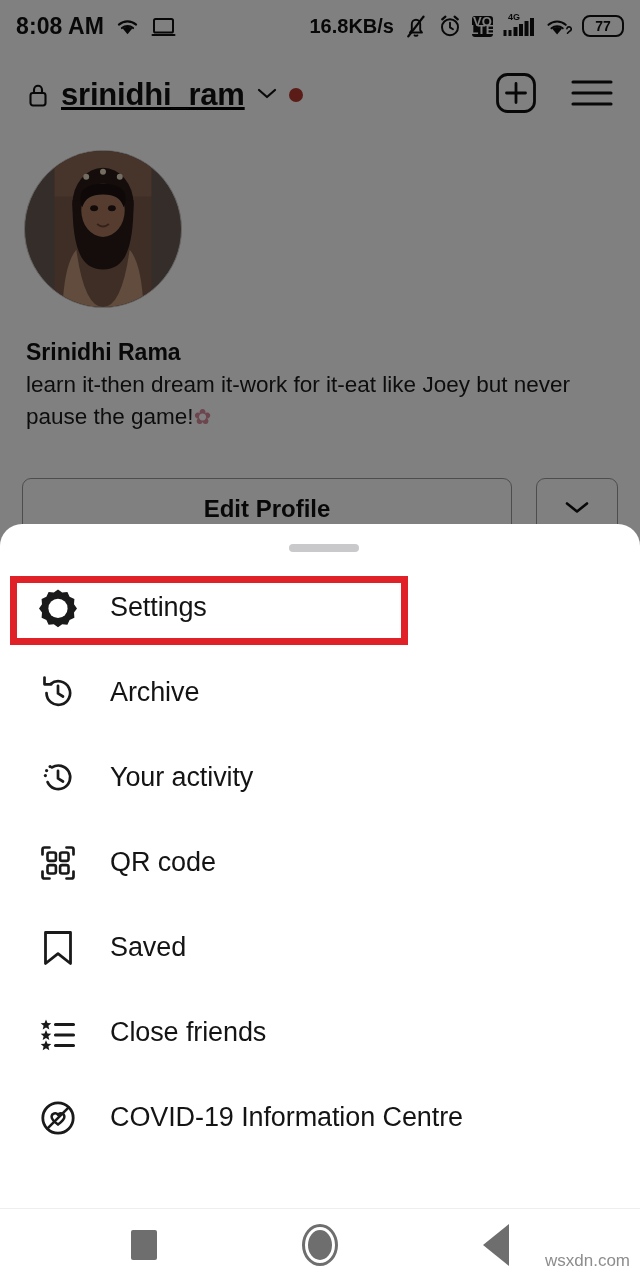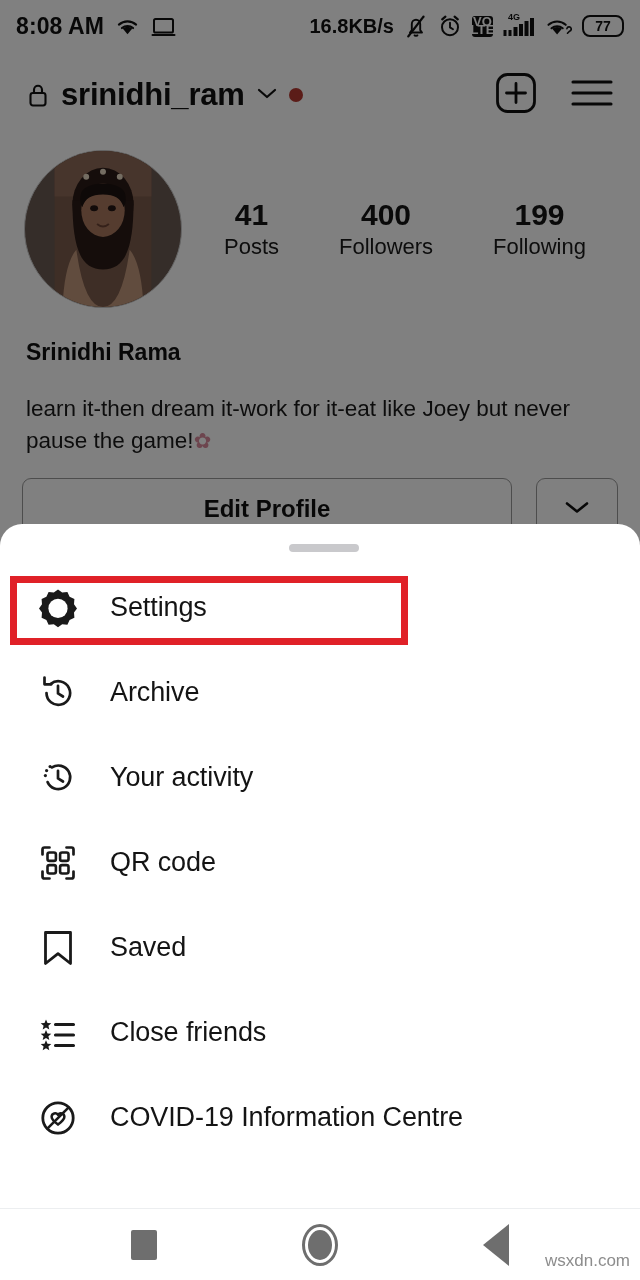--- a/index.html
+++ b/index.html
@@ -64,21 +64,21 @@
     display: flex; align-items: center; justify-content: center;
     font-size: 14px; font-weight: bold; color: #101010;
   }
   .g4-wrap { position: relative; display: inline-flex; align-items: flex-end; }
   .g4-label { position: absolute; top: -3px; left: 5px; font-size: 9px; font-weight: bold; }
 
   
   #app-header {
     position: absolute; left: 0; top: 56px;
     width: 640px; height: 78px;
-    display: flex; align-items: center; padding: 0 26px;
+    display: flex; align-items: center; padding: 0 26px; text-decoration: underline;
   }
   .username-wrap { display: flex; align-items: center; gap: 11px; }
   .lock-ico { display: inline-flex; }
   #username {
     font-size: 31px; font-weight: bold; color: #111; letter-spacing: -.2px;
   }
   .red-dot { width: 14px; height: 14px; border-radius: 50%; background: #b53830; }
   .header-actions { margin-left: auto; display: flex; align-items: center; gap: 32px; }
 
   
@@ -93,21 +93,21 @@
     background: #6b5a52;
   }
   .avatar-art { position: absolute; inset: 0; }
   #stats { display: flex; flex: 1; justify-content: space-around; padding-left: 12px; }
   .stat { text-align: center; }
   .stat-num { font-size: 30px; font-weight: bold; color: #141414; line-height: 1.25; }
   .stat-label { font-size: 22px; color: #1a1a1a; line-height: 1.3; }
 
   #bio { position: absolute; left: 26px; top: 336px; width: 590px; }
   #full-name { font-size: 23px; font-weight: bold; color: #111; line-height: 1.45; }
-  #bio-text { font-size: 22.5px; color: #1a1a1a; line-height: 1.42; margin-top: 24px; }
+  #bio-text { font-size: 22.5px; color: #1a1a1a; line-height: 1.42; }
   .blossom { color: #d98a9c; font-size: 21px; }
 
   #action-row {
     position: absolute; left: 22px; top: 478px;
     width: 596px; display: flex; gap: 24px;
   }
   #edit-profile-btn {
     flex: 1; height: 62px; border: 1.4px solid #9a9a9a; border-radius: 9px;
     display: flex; align-items: center; justify-content: center;
     font-size: 24px; font-weight: bold; color: #111;
@@ -295,34 +295,20 @@
             <path d="M57 42c6-12 38-12 44 0 2 6 1 12-1 15-3-9-9-13-21-13s-18 4-21 13c-2-3-3-9-1-15z" fill="#1d1210"></path>
             <ellipse cx="70" cy="58" rx="4" ry="3" fill="#241714"></ellipse>
             <ellipse cx="88" cy="58" rx="4" ry="3" fill="#241714"></ellipse>
             <path d="M73 74q6 5 12 0" stroke="#6b4334" stroke-width="2" fill="none"></path>
             <path d="M52 100q8 58 27 58t27-58q12 14 14 58H38q2-44 14-58z" fill="#c2987c"></path>
             <circle cx="62" cy="26" r="3" fill="#e8d9c4"></circle>
             <circle cx="79" cy="21" r="3" fill="#e8d9c4"></circle>
             <circle cx="96" cy="26" r="3" fill="#e8d9c4"></circle>
           </svg>
         </div>
-        <div id="stats">
-          <div class="stat">
-            <div class="stat-num">41</div>
-            <div class="stat-label">Posts</div>
-          </div>
-          <div class="stat">
-            <div class="stat-num">400</div>
-            <div class="stat-label">Followers</div>
-          </div>
-          <div class="stat">
-            <div class="stat-num">199</div>
-            <div class="stat-label">Following</div>
-          </div>
-        </div>
       </div>
 
       <div id="bio">
         <div id="full-name">Srinidhi Rama</div>
         <div id="bio-text">
           <span>learn it-then dream it-work for it-eat like Joey but</span>
           <span>never pause the game!</span><span class="blossom">✿</span>
         </div>
       </div>
 

